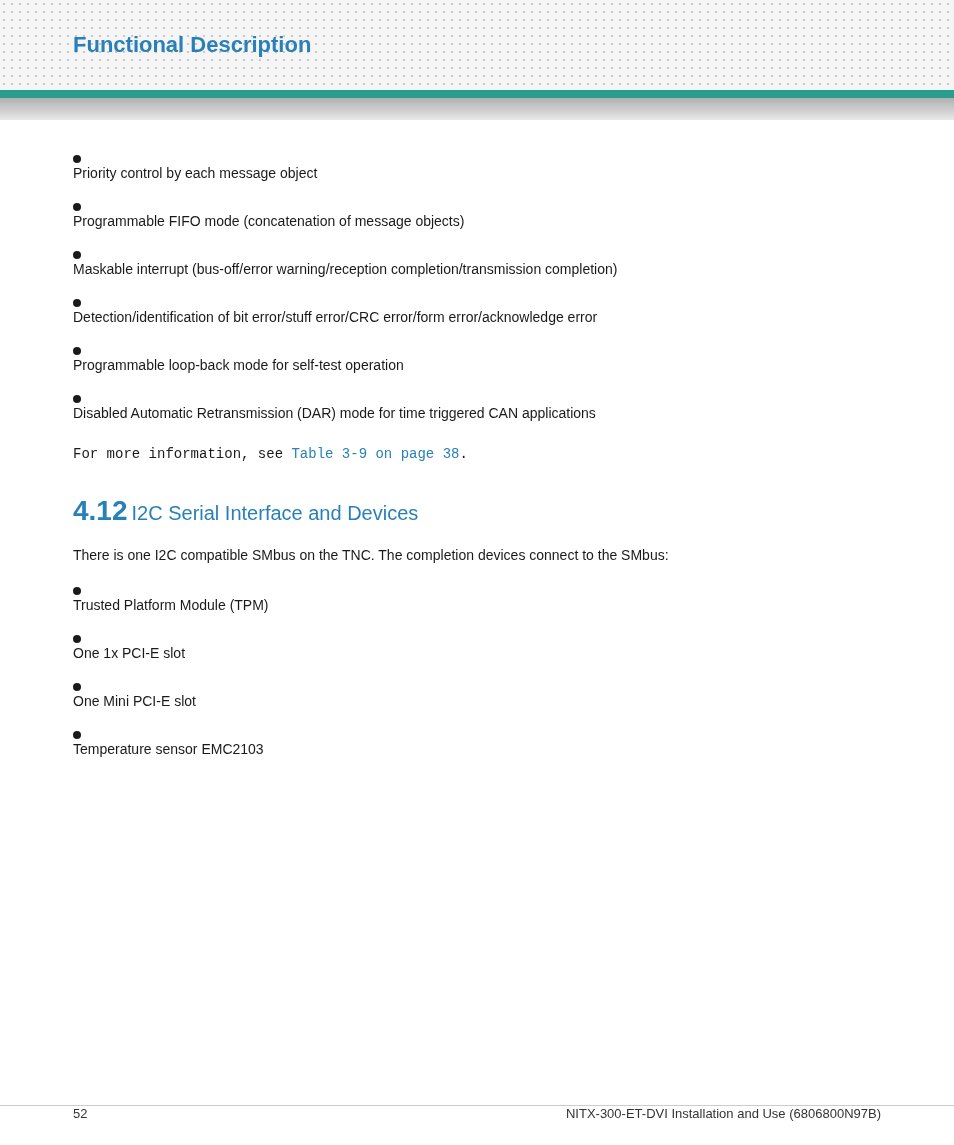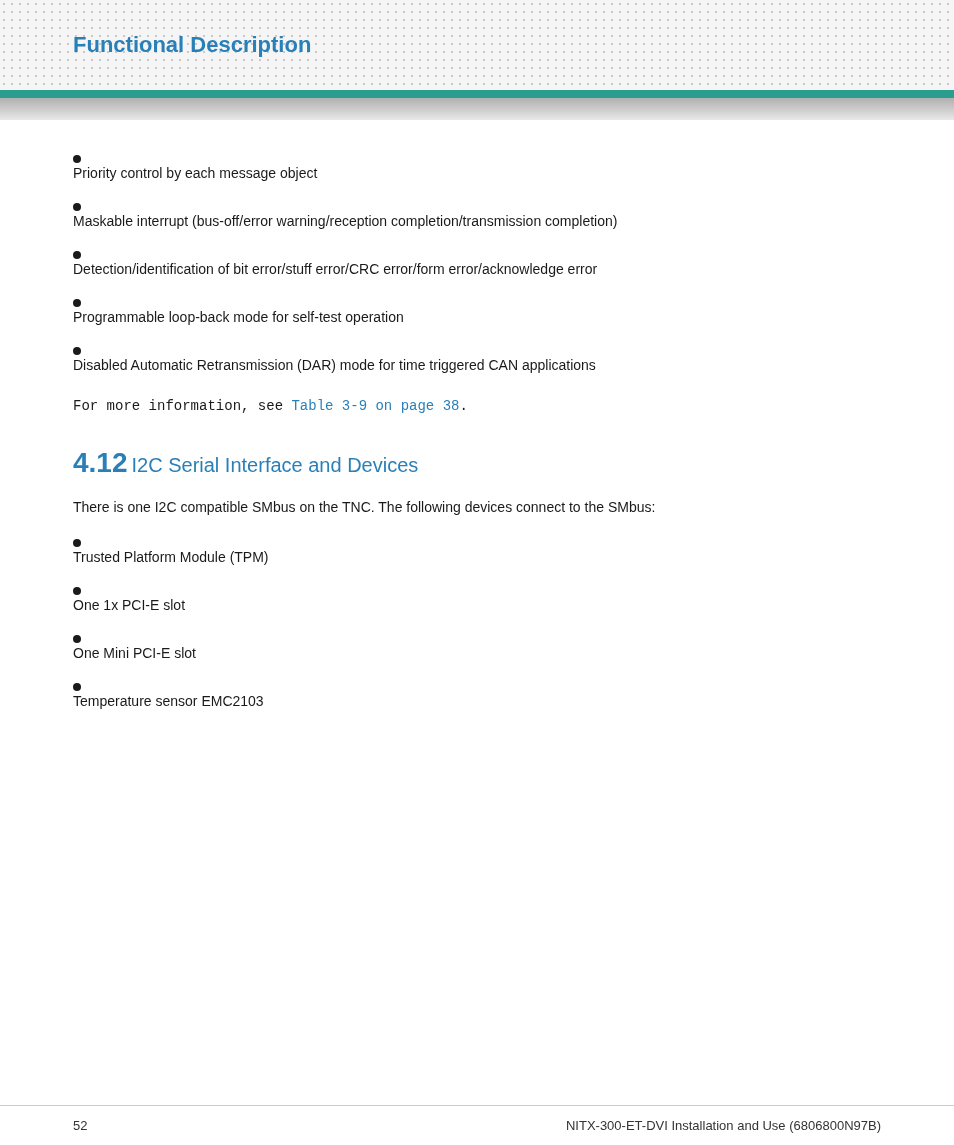--- a/index.html
+++ b/index.html
@@ -145,21 +145,20 @@
 
     
     .footer {
       position: absolute;
       bottom: 0;
       left: 0;
       right: 0;
       height: 40px;
       border-top: 1px solid #cccccc;
       display: flex;
-      align-items: center;
       justify-content: space-between;
       padding: 0 73px;
       font-size: 13px;
       color: #333333;
     }
   </style>
 </head>
 <body>
 
 <div class="header-area">
@@ -175,20 +174,24 @@
 
 <div class="content-area">
 
   <ul class="bullet-list">
     <li>
       <span class="bullet-dot"></span>
       <span class="bullet-text">Priority control by each message object</span>
     </li>
     <li>
       <span class="bullet-dot"></span>
+      <span class="bullet-text">Programmable FIFO mode (concatenation of message objects)</span>
+    </li>
+    <li>
+      <span class="bullet-dot"></span>
       <span class="bullet-text">Maskable interrupt (bus-off/error warning/reception completion/transmission completion)</span>
     </li>
     <li>
       <span class="bullet-dot"></span>
       <span class="bullet-text">Detection/identification of bit error/stuff error/CRC error/form error/acknowledge error</span>
     </li>
     <li>
       <span class="bullet-dot"></span>
       <span class="bullet-text">Programmable loop-back mode for self-test operation</span>
     </li>
@@ -200,21 +203,21 @@
 
   <p class="ref-text">
     <span>For more information, see </span><a class="ref-link" href="#">Table 3-9 on page 38</a><span>.</span>
   </p>
 
   <div class="section-heading">
     <span class="section-number">4.12</span>
     <span class="section-title">I2C Serial Interface and Devices</span>
   </div>
 
-  <p class="section-intro">There is one I2C compatible SMbus on the TNC. The following devices connect to the SMbus:</p>
+  <p class="section-intro">There is one I2C compatible SMbus on the TNC. The completion devices connect to the SMbus:</p>
 
   <ul class="bullet-list">
     <li>
       <span class="bullet-dot"></span>
       <span class="bullet-text">Trusted Platform Module (TPM)</span>
     </li>
     <li>
       <span class="bullet-dot"></span>
       <span class="bullet-text">One 1x PCI-E slot</span>
     </li>

